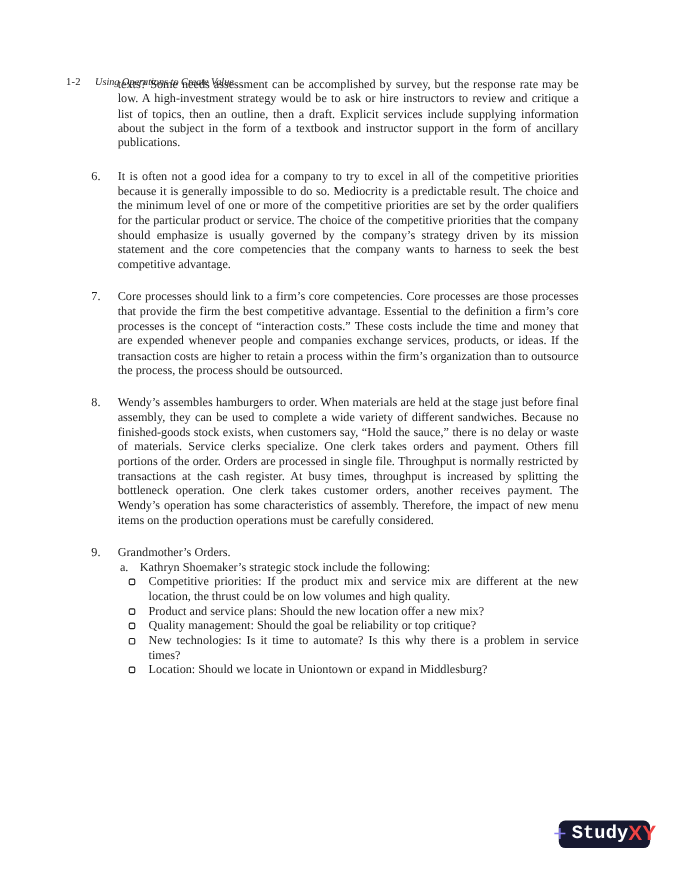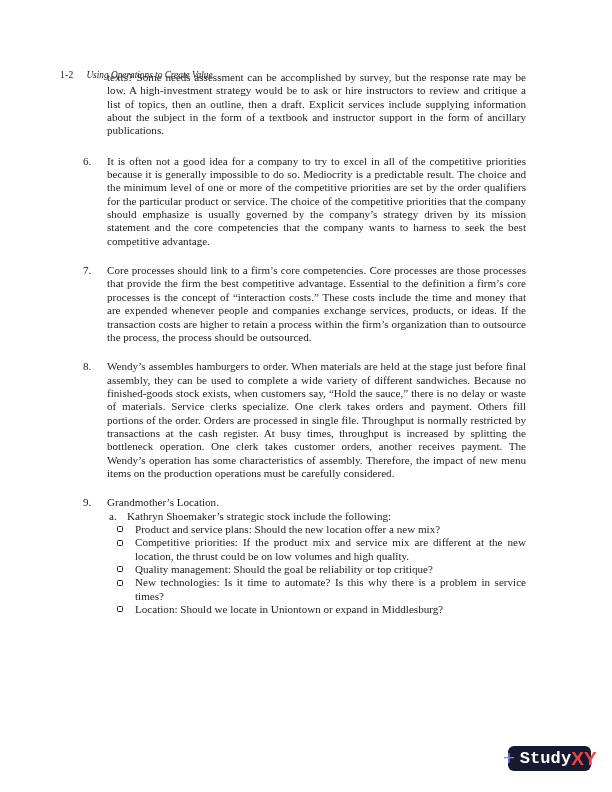--- a/index.html
+++ b/index.html
@@ -60,35 +60,35 @@
       <p class="item-text">Core processes should link to a firm’s core competencies. Core processes are those processes that provide the firm the best competitive advantage. Essential to the definition a firm’s core processes is the concept of “interaction costs.” These costs include the time and money that are expended whenever people and companies exchange services, products, or ideas. If the transaction costs are higher to retain a process within the firm’s organization than to outsource the process, the process should be outsourced.</p>
     </div>
 
     <div class="item">
       <span class="item-num">8.</span>
       <p class="item-text">Wendy’s assembles hamburgers to order. When materials are held at the stage just before final assembly, they can be used to complete a wide variety of different sandwiches. Because no finished-goods stock exists, when customers say, “Hold the sauce,” there is no delay or waste of materials. Service clerks specialize. One clerk takes orders and payment. Others fill portions of the order. Orders are processed in single file. Throughput is normally restricted by transactions at the cash register. At busy times, throughput is increased by splitting the bottleneck operation. One clerk takes customer orders, another receives payment. The Wendy’s operation has some characteristics of assembly. Therefore, the impact of new menu items on the production operations must be carefully considered.</p>
     </div>
 
     <div class="item">
       <span class="item-num">9.</span>
-      <p class="item-text plain">Grandmother’s Location.</p>
+      <p class="item-text plain">Grandmother’s Orders.</p>
 
       <div class="subitem">
         <span class="sub-label">a.</span>
         <p class="plain">Kathryn Shoemaker’s strategic stock include the following:</p>
       </div>
 
       <div class="checklist">
         <div class="check-row">
           <span class="checkbox"></span>
-          <span>Product and service plans: Should the new location offer a new mix?</span>
+          <span>Competitive priorities: If the product mix and service mix are different at the new location, the thrust could be on low volumes and high quality.</span>
         </div>
         <div class="check-row">
           <span class="checkbox"></span>
-          <span>Competitive priorities: If the product mix and service mix are different at the new location, the thrust could be on low volumes and high quality.</span>
+          <span>Product and service plans: Should the new location offer a new mix?</span>
         </div>
         <div class="check-row">
           <span class="checkbox"></span>
           <span>Quality management: Should the goal be reliability or top critique?</span>
         </div>
         <div class="check-row">
           <span class="checkbox"></span>
           <span>New technologies: Is it time to automate? Is this why there is a problem in service times?</span>
         </div>
         <div class="check-row">

